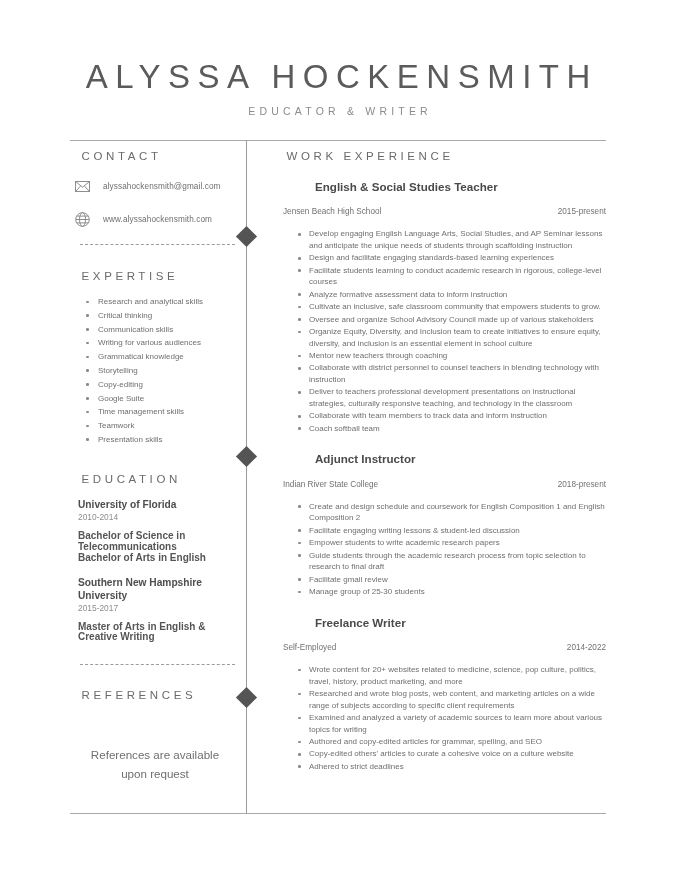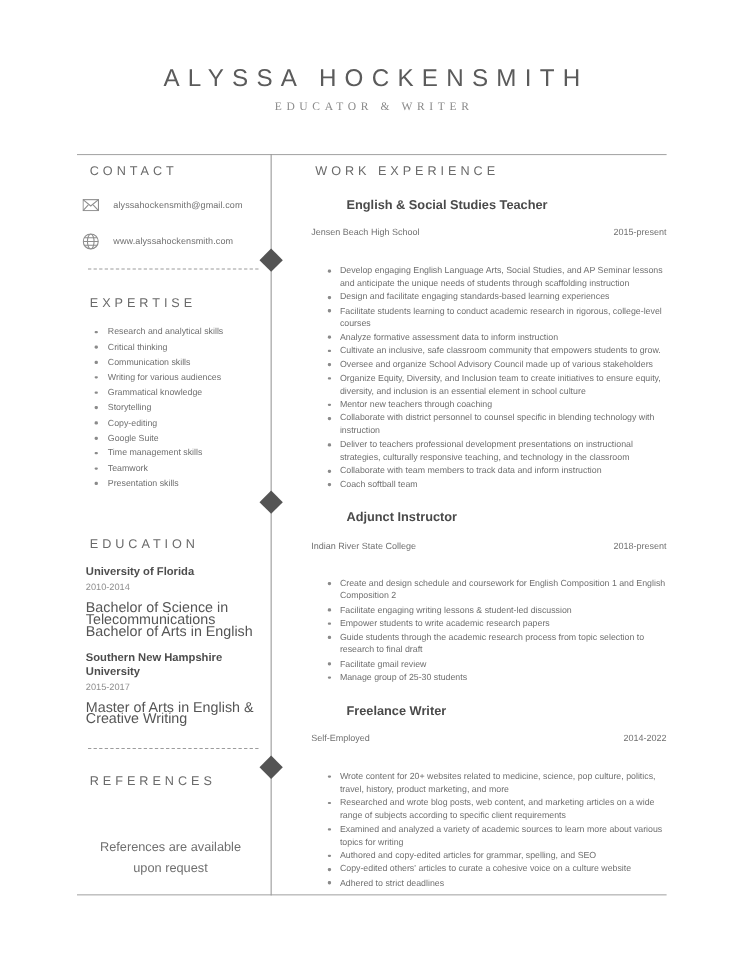--- a/index.html
+++ b/index.html
@@ -18,35 +18,34 @@
 
   
   .page-header {
     position: absolute;
     top: 58px;
     left: 0;
     width: 676px;
     text-align: center;
   }
   .full-name {
-    font-size: 22px;
+    font-size: 33px;
     letter-spacing: 7.5px;
     color: #5b5b5b;
     font-weight: 400;
     line-height: 1.15;
     text-indent: 7.5px;
   }
   .job-tagline {
     margin-top: 9px;
     font-size: 10.5px;
     letter-spacing: 4.2px;
     color: #8b8b8b;
     font-weight: 400;
     text-indent: 4.2px;
-    font-family: Liberation Serif, serif;
   }
 
   
   .rule-top {
     position: absolute;
     left: 70px;
     top: 140px;
     width: 536px;
     height: 1px;
     background: #a9a9a9;
@@ -157,38 +156,38 @@
     position: absolute;
     left: 2px;
     top: 5.5px;
     width: 2.6px;
     height: 2.6px;
     background: #8a8a8a;
     border-radius: 50%;
   }
 
   
-  .education-block { margin-top: 43px; }
+  .education-block { margin-top: 27px; }
   .edu-item { margin-top: 14px; padding-left: 8px; }
   .edu-school {
     font-size: 10.2px;
     font-weight: bold;
     color: #4d4d4d;
     line-height: 1.2;
   }
   .edu-years {
     font-size: 8.4px;
     color: #8d8d8d;
     margin-top: 1px;
     line-height: 1.2;
   }
   .edu-degrees { margin-top: 9px; }
   .edu-degree {
-    font-size: 13px;
-    font-weight: normal;
+    font-size: 10px;
+    font-weight: bold;
     color: #555555;
     line-height: 10.6px;
   }
 
   
   .references-block { margin-top: 24px; }
   .references-note {
     margin-top: 44px;
     text-align: center;
     font-size: 11.6px;
@@ -215,21 +214,21 @@
   }
   .job-employer {
     font-size: 8.2px;
     color: #717171;
   }
   .job-dates {
     font-size: 8.2px;
     color: #717171;
   }
   .job .bullet-list {
-    margin-top: 24px;
+    margin-top: 12px;
     padding-left: 13px;
   }
   .job .bullet-list li {
     font-size: 8px;
     line-height: 11.6px;
     padding-left: 13px;
     margin-bottom: 0.8px;
   }
   .job .bullet-list li::before {
     top: 4.6px;
@@ -344,21 +343,21 @@
     </div>
     <ul class="bullet-list">
       <li>Develop engaging English Language Arts, Social Studies, and AP Seminar lessons and anticipate the unique needs of students through scaffolding instruction</li>
       <li>Design and facilitate engaging standards-based learning experiences</li>
       <li>Facilitate students learning to conduct academic research in rigorous, college-level courses</li>
       <li>Analyze formative assessment data to inform instruction</li>
       <li>Cultivate an inclusive, safe classroom community that empowers students to grow.</li>
       <li>Oversee and organize School Advisory Council made up of various stakeholders</li>
       <li>Organize Equity, Diversity, and Inclusion team to create initiatives to ensure equity, diversity, and inclusion is an essential element in school culture</li>
       <li>Mentor new teachers through coaching</li>
-      <li>Collaborate with district personnel to counsel specific in blending technology with instruction</li>
+      <li>Collaborate with district personnel to counsel teachers in blending technology with instruction</li>
       <li>Deliver to teachers professional development presentations on instructional strategies, culturally responsive teaching, and technology in the classroom</li>
       <li>Collaborate with team members to track data and inform instruction</li>
       <li>Coach softball team</li>
     </ul>
   </div>
 
   <div class="job">
     <div class="job-title">Adjunct Instructor</div>
     <div class="job-meta">
       <span class="job-employer">Indian River State College</span>

